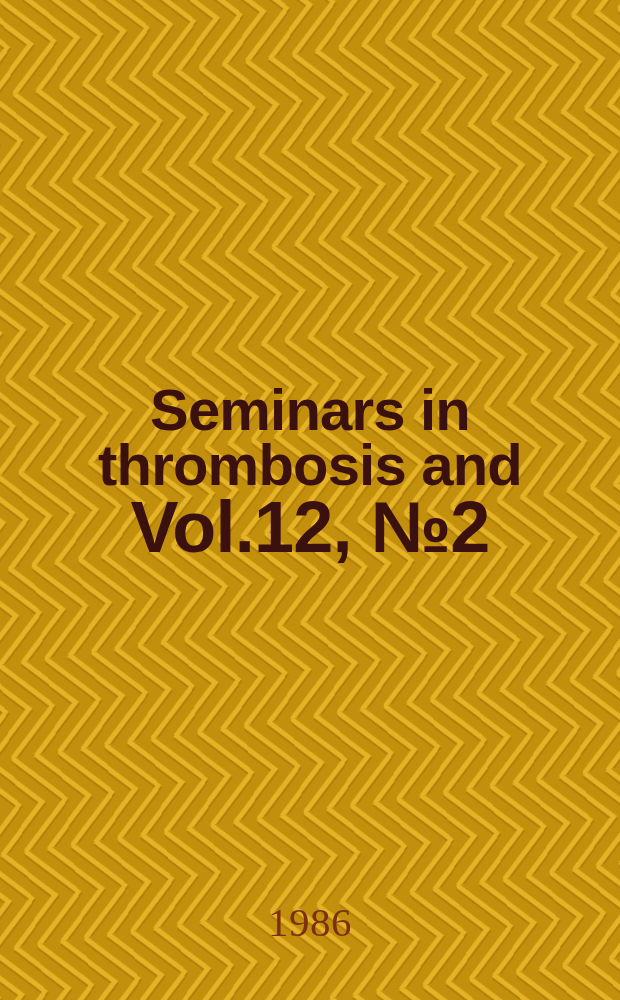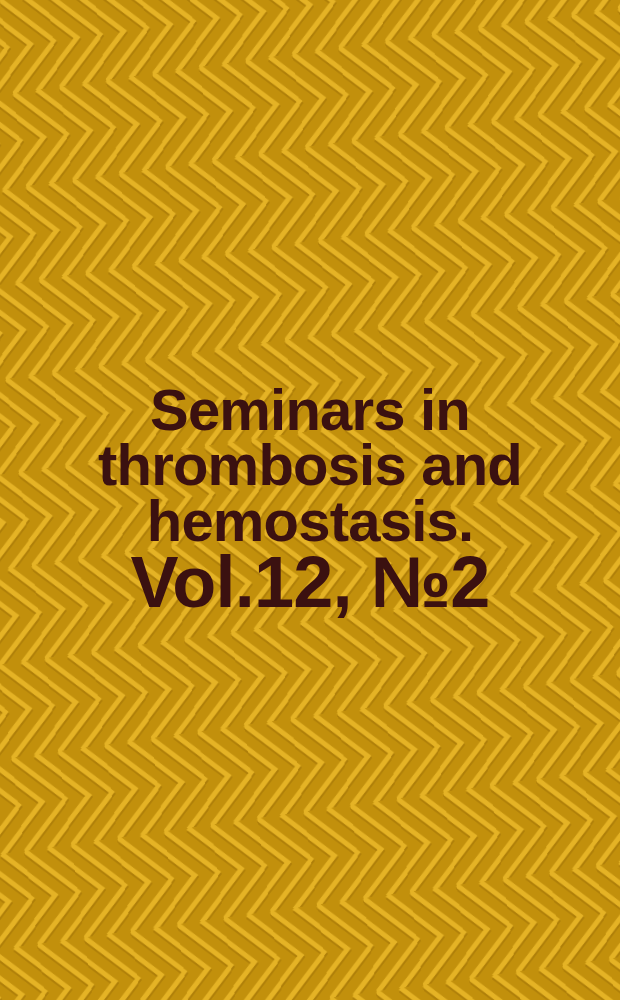--- a/index.html
+++ b/index.html
@@ -91,18 +91,18 @@
           <polyline points="48,0 96,48 48,96"></polyline>
         </g>
       </pattern>
     </defs>
     <rect x="-80" y="-80" width="800" height="1200" fill="url(#chev)"></rect>
   </svg>
 
   <div id="title-block">
     <span class="tline" id="line-1">Seminars in</span>
     <span class="tline" id="line-2">thrombosis and</span>
-    <span class="tline" id="line-3">hemostasis.</span>
     <span class="tline" id="line-4">Vol.12, №2</span>
   </div>
 
+  <div id="year">1986</div>
 
 </div>
 
 </body></html>

